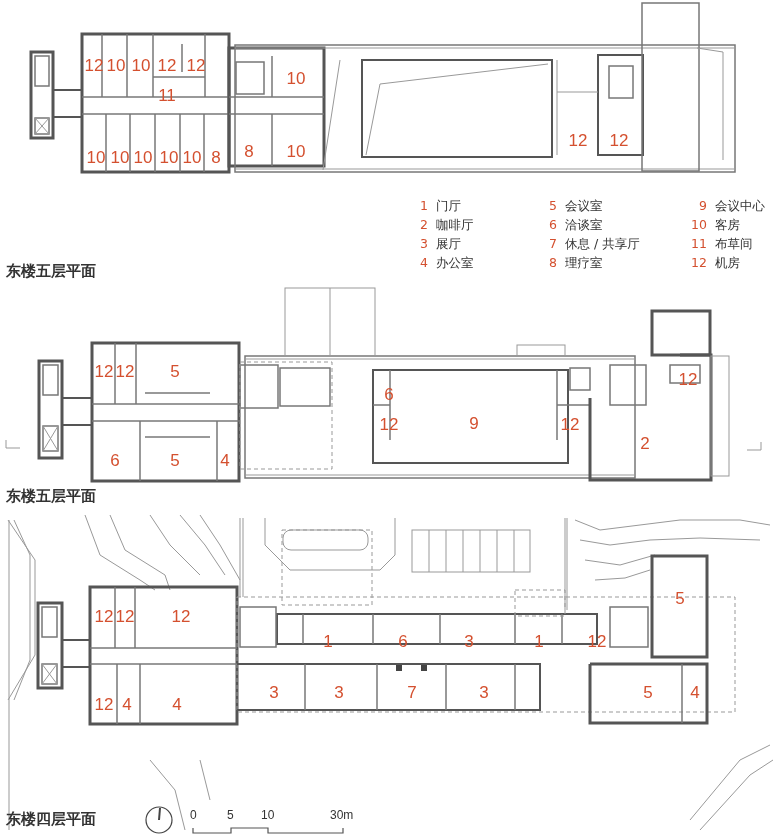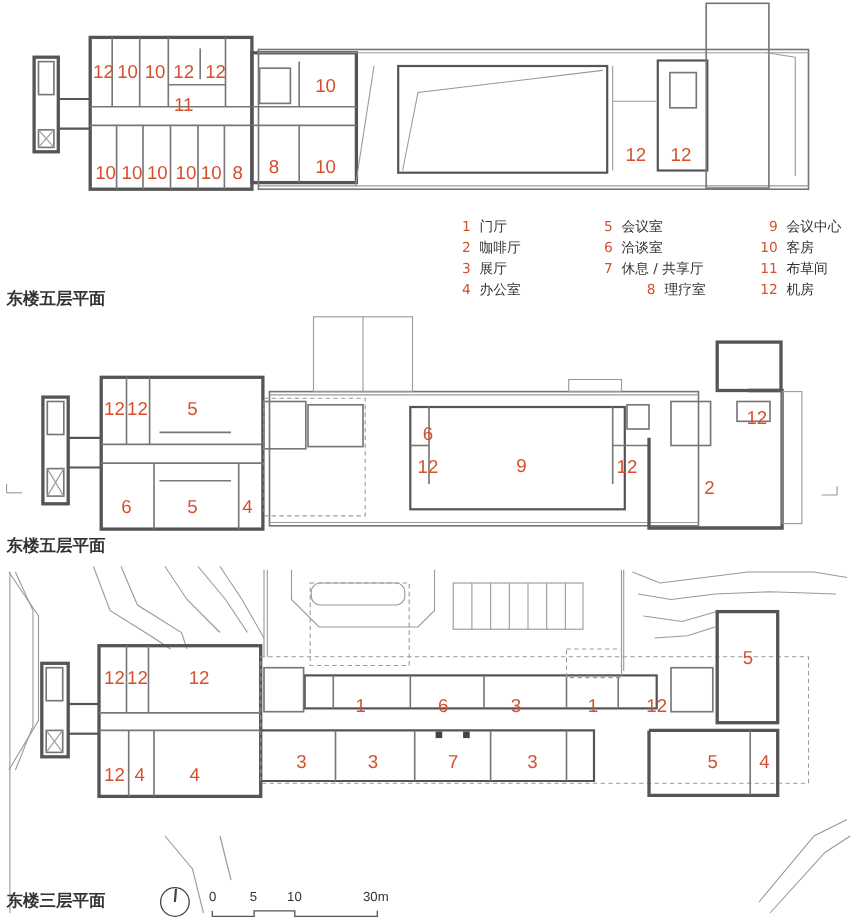--- a/index.html
+++ b/index.html
@@ -238,31 +238,31 @@
     <div style="position: absolute; transform: translate(-50%, -50%); color: rgb(212, 80, 47); font-family: &quot;Liberation Sans&quot;, sans-serif; font-size: 17px; left: 274px; top: 693px;">3</div>
     <div style="position: absolute; transform: translate(-50%, -50%); color: rgb(212, 80, 47); font-family: &quot;Liberation Sans&quot;, sans-serif; font-size: 17px; left: 339px; top: 693px;">3</div>
     <div style="position: absolute; transform: translate(-50%, -50%); color: rgb(212, 80, 47); font-family: &quot;Liberation Sans&quot;, sans-serif; font-size: 17px; left: 412px; top: 693px;">7</div>
     <div style="position: absolute; transform: translate(-50%, -50%); color: rgb(212, 80, 47); font-family: &quot;Liberation Sans&quot;, sans-serif; font-size: 17px; left: 484px; top: 693px;">3</div>
     <div style="position: absolute; transform: translate(-50%, -50%); color: rgb(212, 80, 47); font-family: &quot;Liberation Sans&quot;, sans-serif; font-size: 17px; left: 648px; top: 693px;">5</div>
     <div style="position: absolute; transform: translate(-50%, -50%); color: rgb(212, 80, 47); font-family: &quot;Liberation Sans&quot;, sans-serif; font-size: 17px; left: 695px; top: 693px;">4</div>
   </div>
 
 <div class="title" style="left:6px;top:262px;">东楼五层平面</div>
 <div class="title" style="left:6px;top:487px;">东楼五层平面</div>
-<div class="title" style="left:6px;top:810px;">东楼三层平面</div>
+<div class="title" style="left:6px;top:810px;">东楼四层平面</div>
 
 <div class="legend">
   <div class="item" style="left:0;top:0;"><span class="n" style="width:10px">1</span><span>门厅</span></div>
   <div class="item" style="left:0;top:19px;"><span class="n" style="width:10px">2</span><span>咖啡厅</span></div>
   <div class="item" style="left:0;top:38px;"><span class="n" style="width:10px">3</span><span>展厅</span></div>
   <div class="item" style="left:0;top:57px;"><span class="n" style="width:10px">4</span><span>办公室</span></div>
   <div class="item" style="left:129px;top:0;"><span class="n" style="width:10px">5</span><span>会议室</span></div>
   <div class="item" style="left:129px;top:19px;"><span class="n" style="width:10px">6</span><span>洽谈室</span></div>
   <div class="item" style="left:129px;top:38px;"><span class="n" style="width:10px">7</span><span>休息 / 共享厅</span></div>
-  <div class="item" style="left:129px;top:57px;margin-left:39px;"><span class="n" style="width:10px">8</span><span>理疗室</span></div>
+  <div class="item" style="left:129px;top:57px;"><span class="n" style="width:10px">8</span><span>理疗室</span></div>
   <div class="item" style="left:273px;top:0;"><span class="n" style="width:16px">9</span><span>会议中心</span></div>
   <div class="item" style="left:273px;top:19px;"><span class="n" style="width:16px">10</span><span>客房</span></div>
   <div class="item" style="left:273px;top:38px;"><span class="n" style="width:16px">11</span><span>布草间</span></div>
   <div class="item" style="left:273px;top:57px;"><span class="n" style="width:16px">12</span><span>机房</span></div>
 </div>
 
 <svg width="120" height="40" style="left:145px;top:798px;">
   <g>
     <circle cx="14" cy="22" r="13" fill="none" stroke="#444" stroke-width="1.2"></circle>
     <line x1="15" y1="10" x2="14" y2="22" stroke="#444" stroke-width="2"></line>

